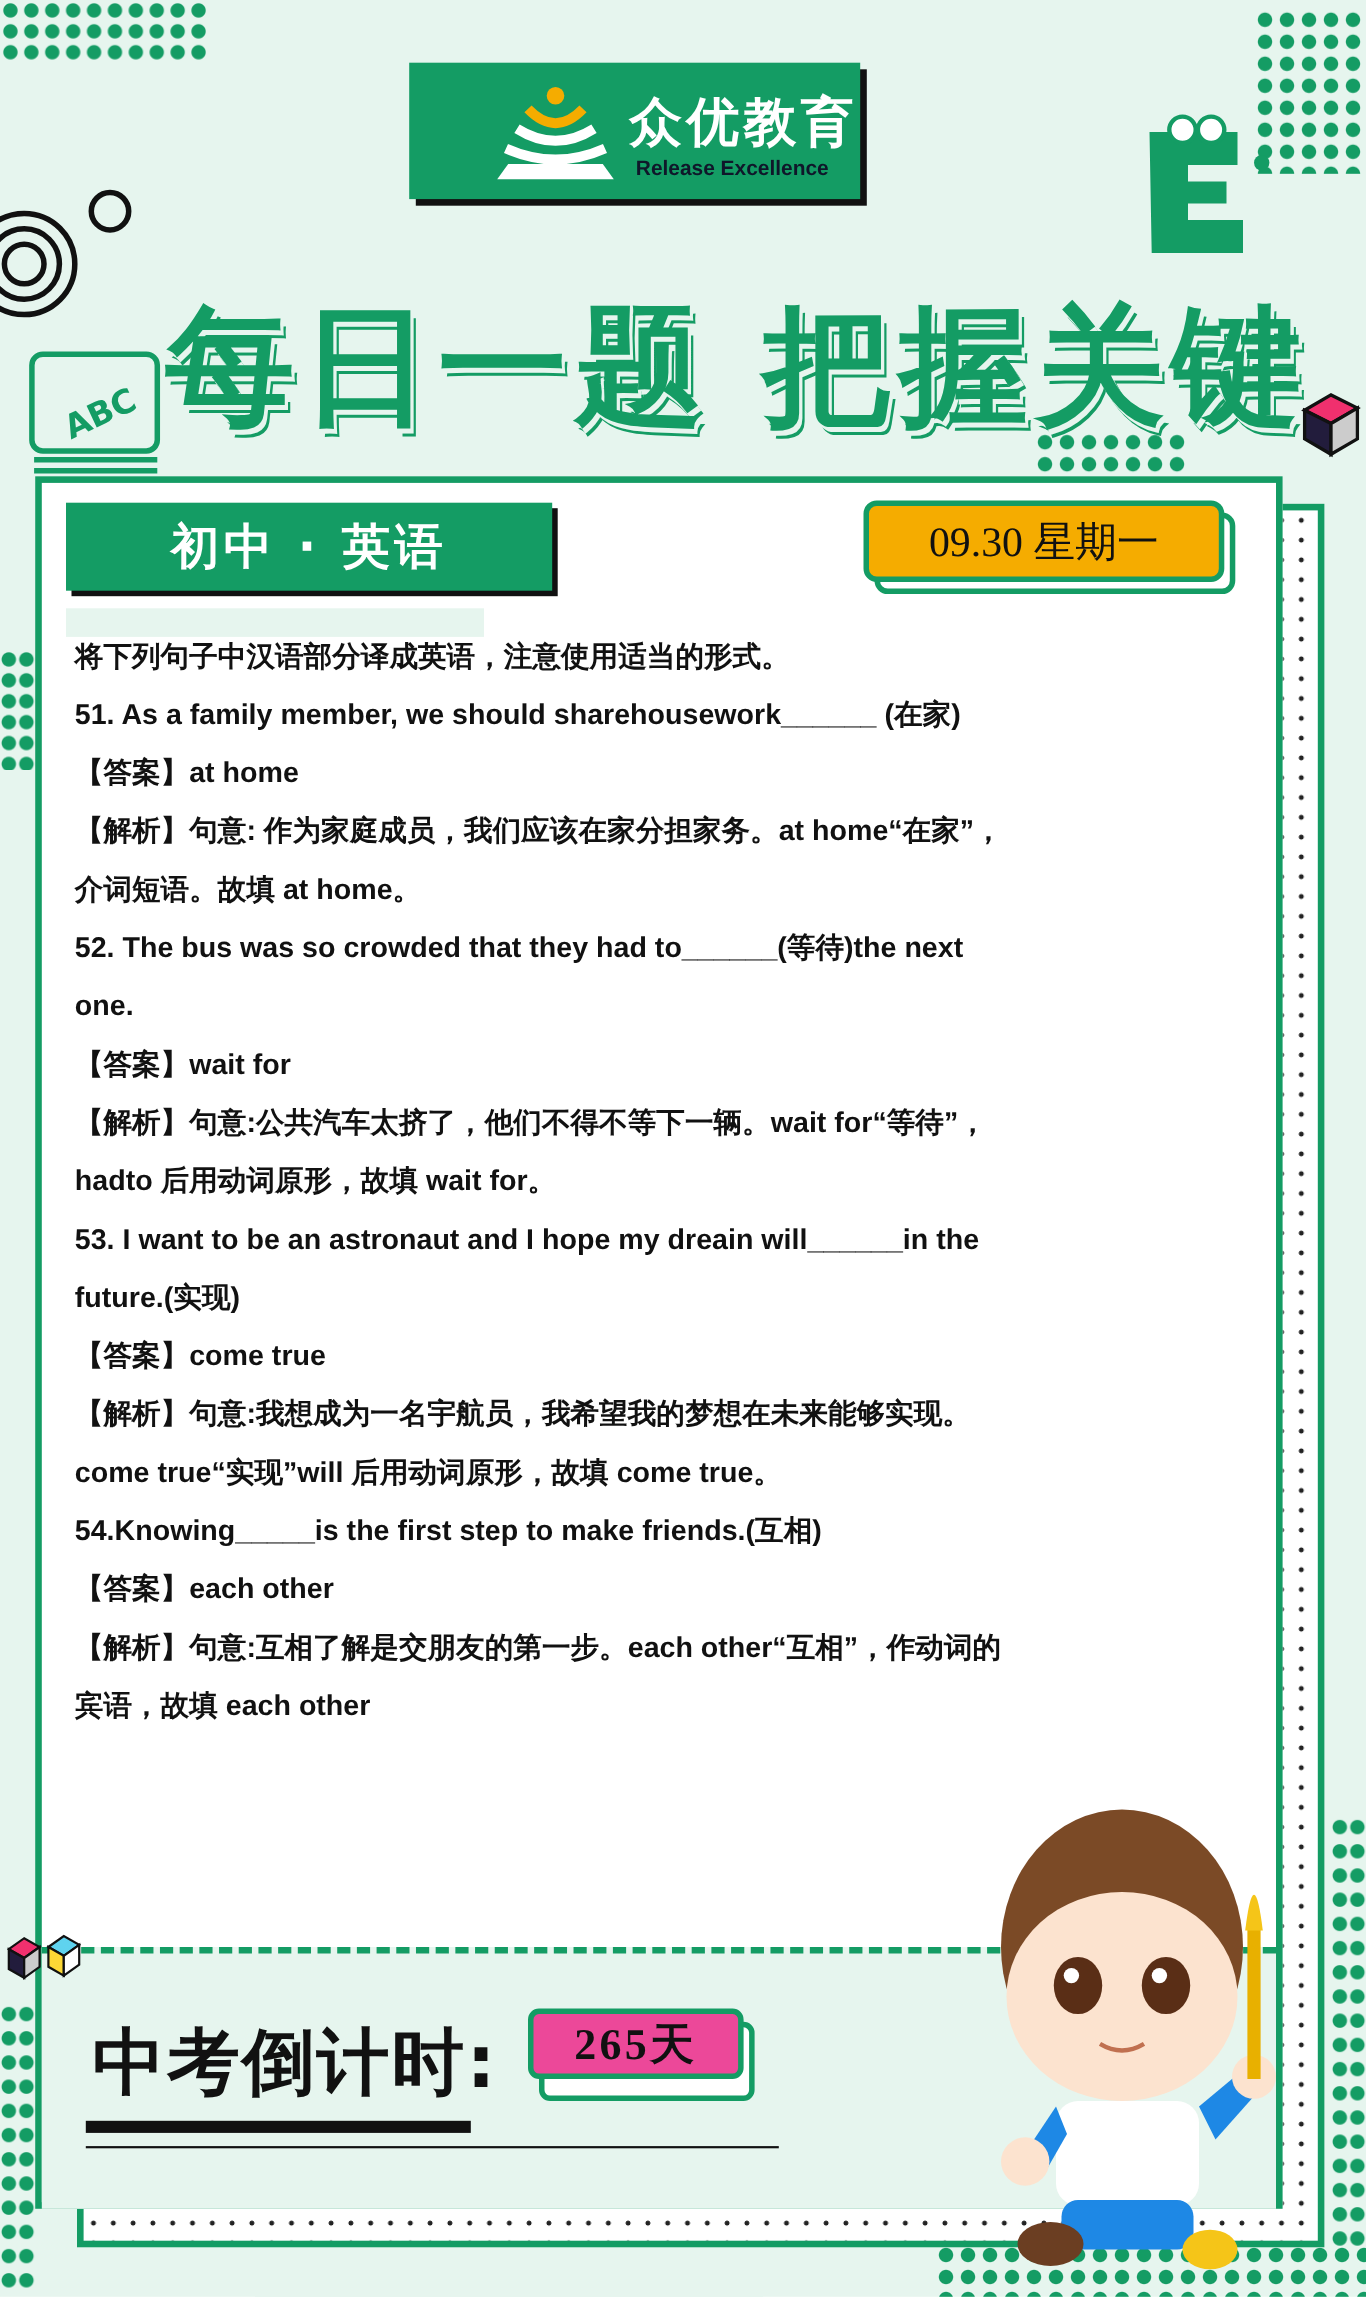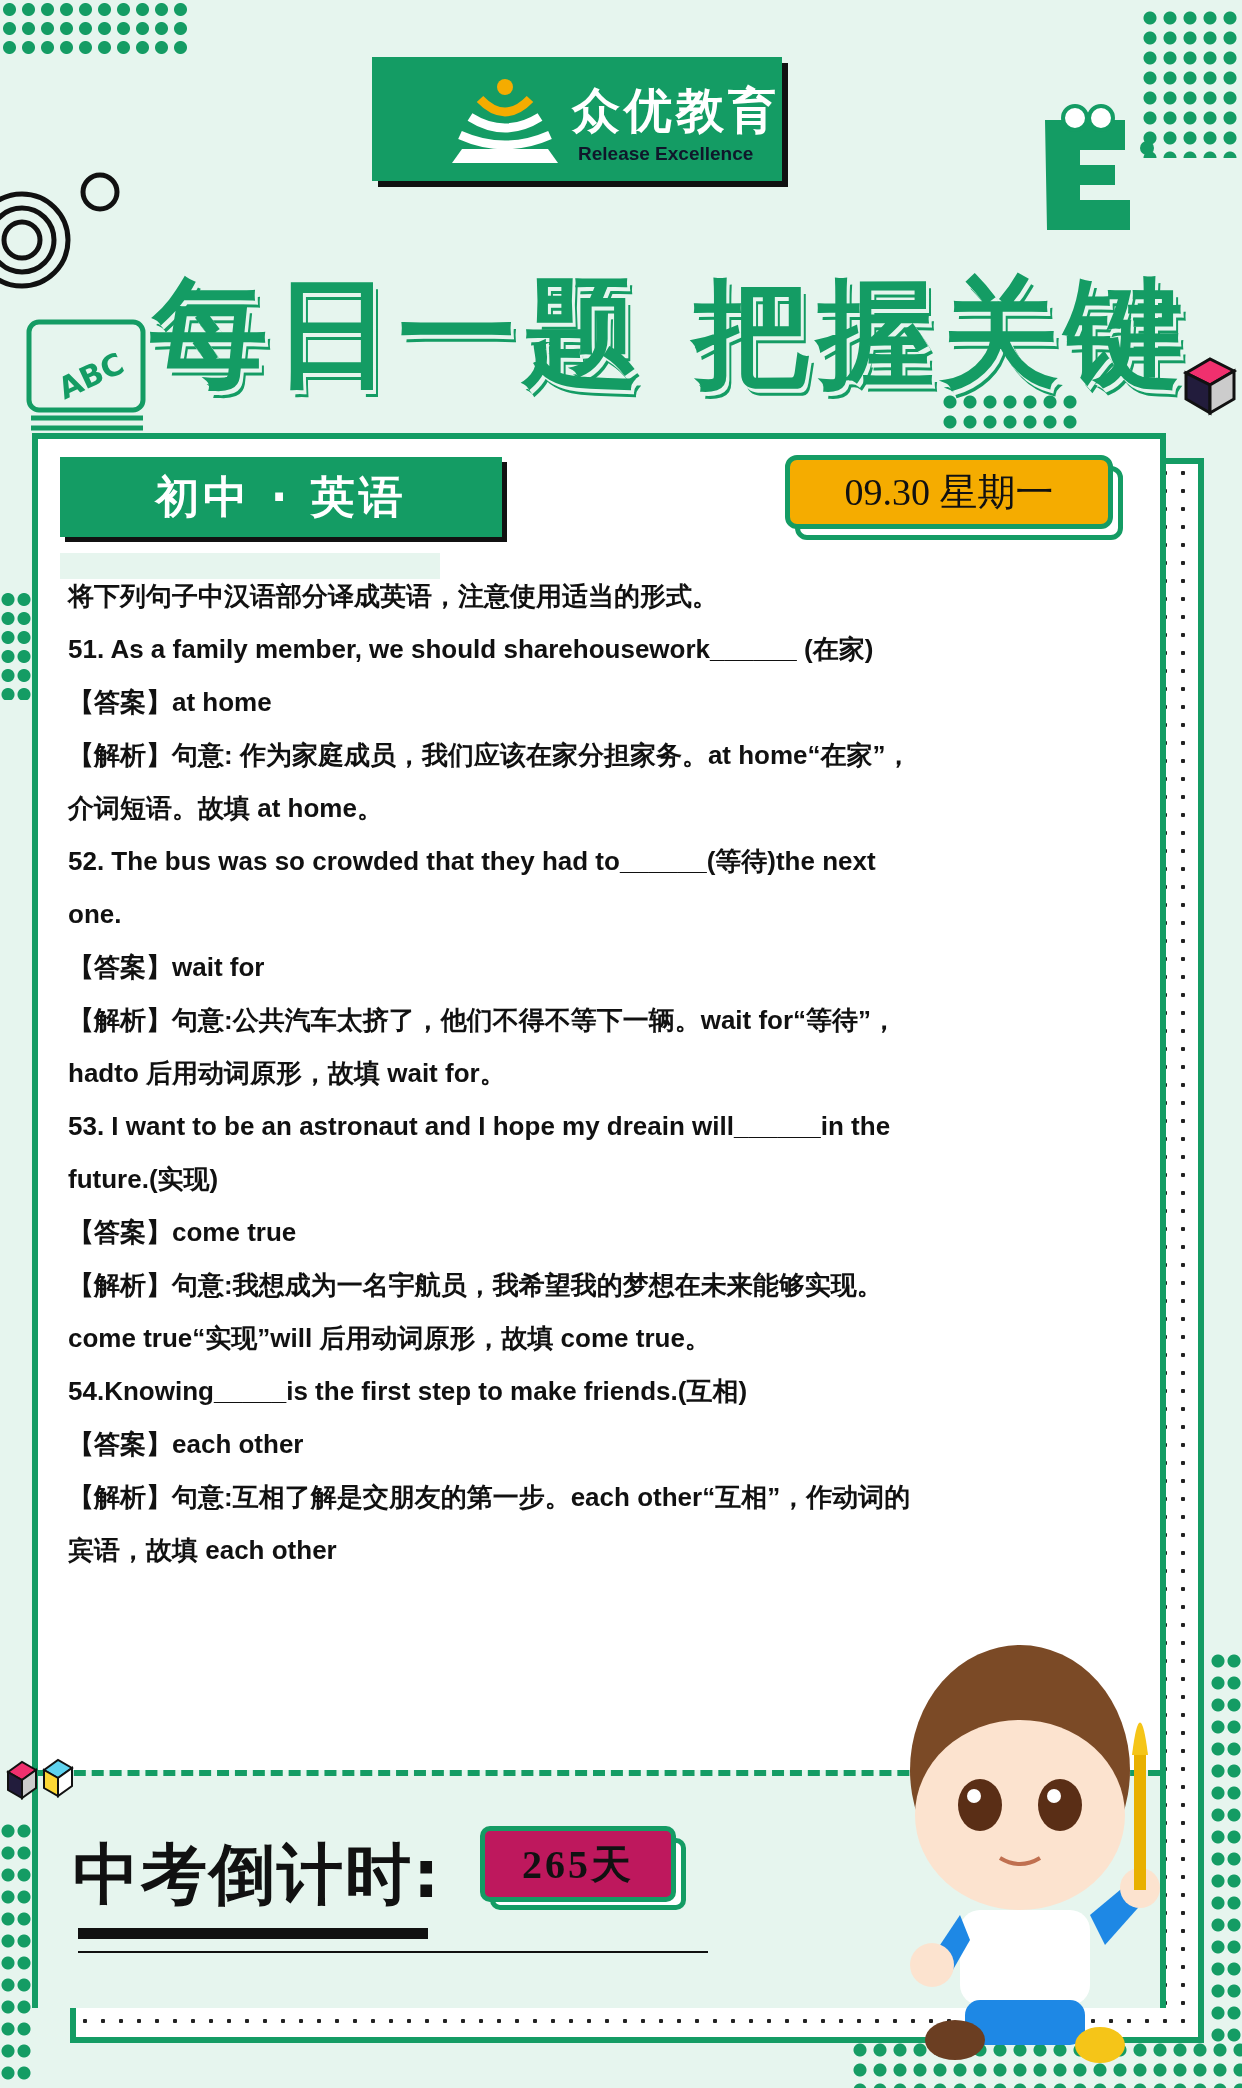--- a/index.html
+++ b/index.html
@@ -13,23 +13,23 @@
   .headline{left:150px;top:255px;font-size:118px;font-weight:bold;color:#149C64;letter-spacing:6px;font-family:"DejaVu Sans",sans-serif;text-shadow:3px 4px 0 #E6F5EE,5px 7px 0 #149C64;white-space:nowrap;}
   .card{left:32px;top:433px;width:1134px;height:1575px;background:#fff;border:6px solid #149C64;box-sizing:border-box;}
   .card-shadow{left:70px;top:458px;width:1134px;height:1585px;border:6px solid #149C64;box-sizing:border-box;background-color:#fff;background-image:radial-gradient(circle,#222 2px,transparent 2.5px);background-size:18px 18px;}
   .subject{left:60px;top:457px;width:442px;height:80px;background:#149C64;box-shadow:5px 5px 0 #111;color:#fff;font-size:44px;font-weight:bold;display:flex;align-items:center;justify-content:center;letter-spacing:4px;font-family:"DejaVu Sans",sans-serif;}
   .date-shadow{left:795px;top:466px;width:328px;height:74px;border:5px solid #149C64;border-radius:12px;background:#fff;box-sizing:border-box;}
   .date{left:785px;top:455px;width:328px;height:74px;border:5px solid #149C64;border-radius:12px;background:#F5AC00;box-sizing:border-box;display:flex;align-items:center;justify-content:center;font-family:"Liberation Serif","DejaVu Serif",serif;font-size:38px;color:#111;}
   .hl{left:60px;top:553px;width:380px;height:26px;background:#E6F5EE;}
   .content{left:68px;top:570px;width:1060px;font-size:26px;font-weight:bold;color:#111;line-height:53px;}
   .content p{margin:0;white-space:nowrap;}
   .bottom-panel{left:38px;top:1770px;width:1122px;height:232px;background:#E6F5EE;border-top:6px dashed #149C64;}
-  .countdown-label{left:73px;top:1830px;font-size:66px;font-weight:bold;color:#111;font-family:"DejaVu Sans",sans-serif;letter-spacing:2px;}
+  .countdown-label{left:84px;top:1830px;font-size:66px;font-weight:bold;color:#111;font-family:"DejaVu Sans",sans-serif;letter-spacing:2px;}
   .count-shadow{left:490px;top:1838px;width:196px;height:72px;border:5px solid #149C64;border-radius:10px;background:#fff;box-sizing:border-box;}
-  .count{left:480px;top:1826px;width:196px;height:76px;border:5px solid #149C64;border-radius:10px;background:#be185d;box-sizing:border-box;display:flex;align-items:center;justify-content:center;font-family:"Liberation Serif","DejaVu Serif",serif;font-size:40px;font-weight:bold;color:#111;letter-spacing:3px;}
+  .count{left:480px;top:1826px;width:196px;height:64px;border:5px solid #149C64;border-radius:10px;background:#ec4899;box-sizing:border-box;display:flex;align-items:center;justify-content:center;font-family:"Liberation Serif","DejaVu Serif",serif;font-size:40px;font-weight:bold;color:#111;letter-spacing:3px;}
   .bar-thick{left:78px;top:1928px;width:350px;height:11px;background:#111;}
   .bar-thin{left:78px;top:1951px;width:630px;height:2px;background:#111;}
 </style>
 </head>
 <body>
 
 <div class="dots" style="left:0;top:0;width:190px;height:56px;background-size:19px 19px;"></div>
 <div class="dots" style="left:1140px;top:8px;width:100px;height:150px;background-size:20px 20px;"></div>
 <div class="dots" style="left:940px;top:392px;width:140px;height:40px;background-size:20px 20px;"></div>
 <div class="dots" style="left:0;top:590px;width:32px;height:110px;background-size:16px 19px;"></div>

